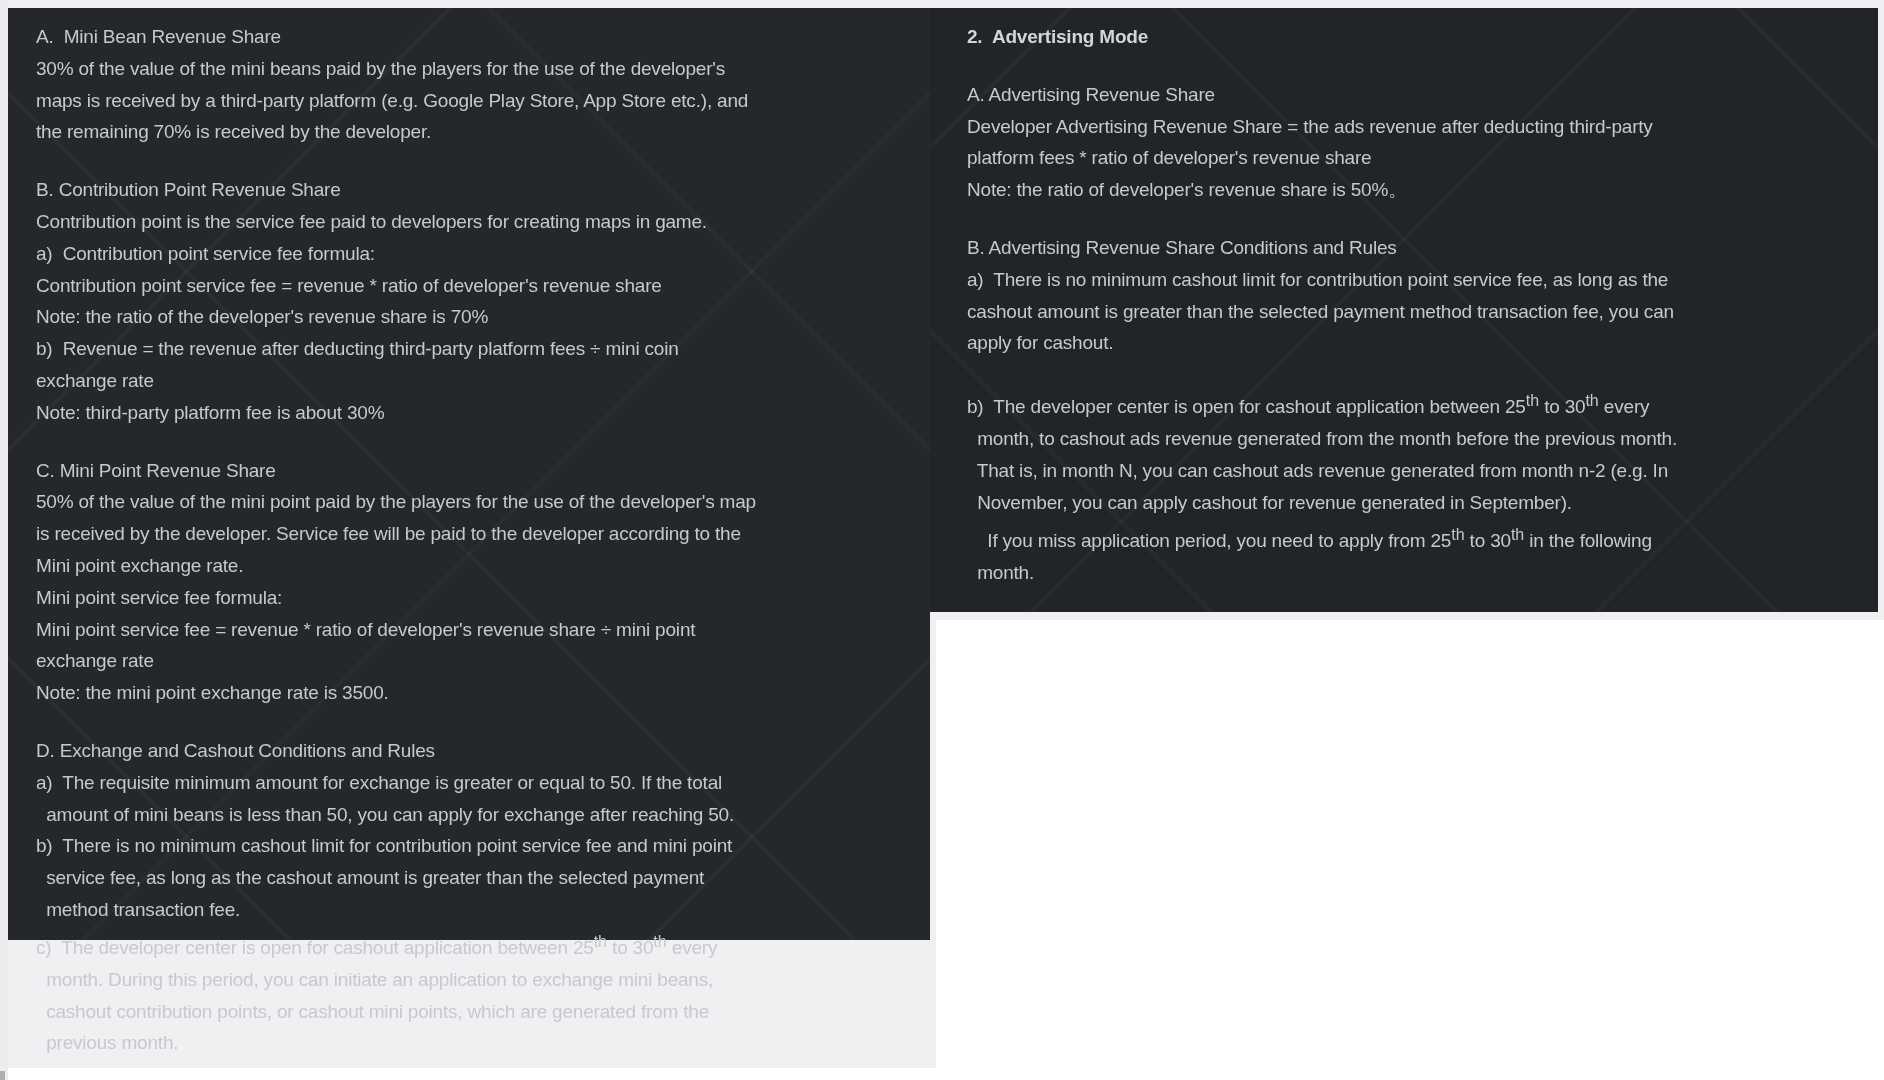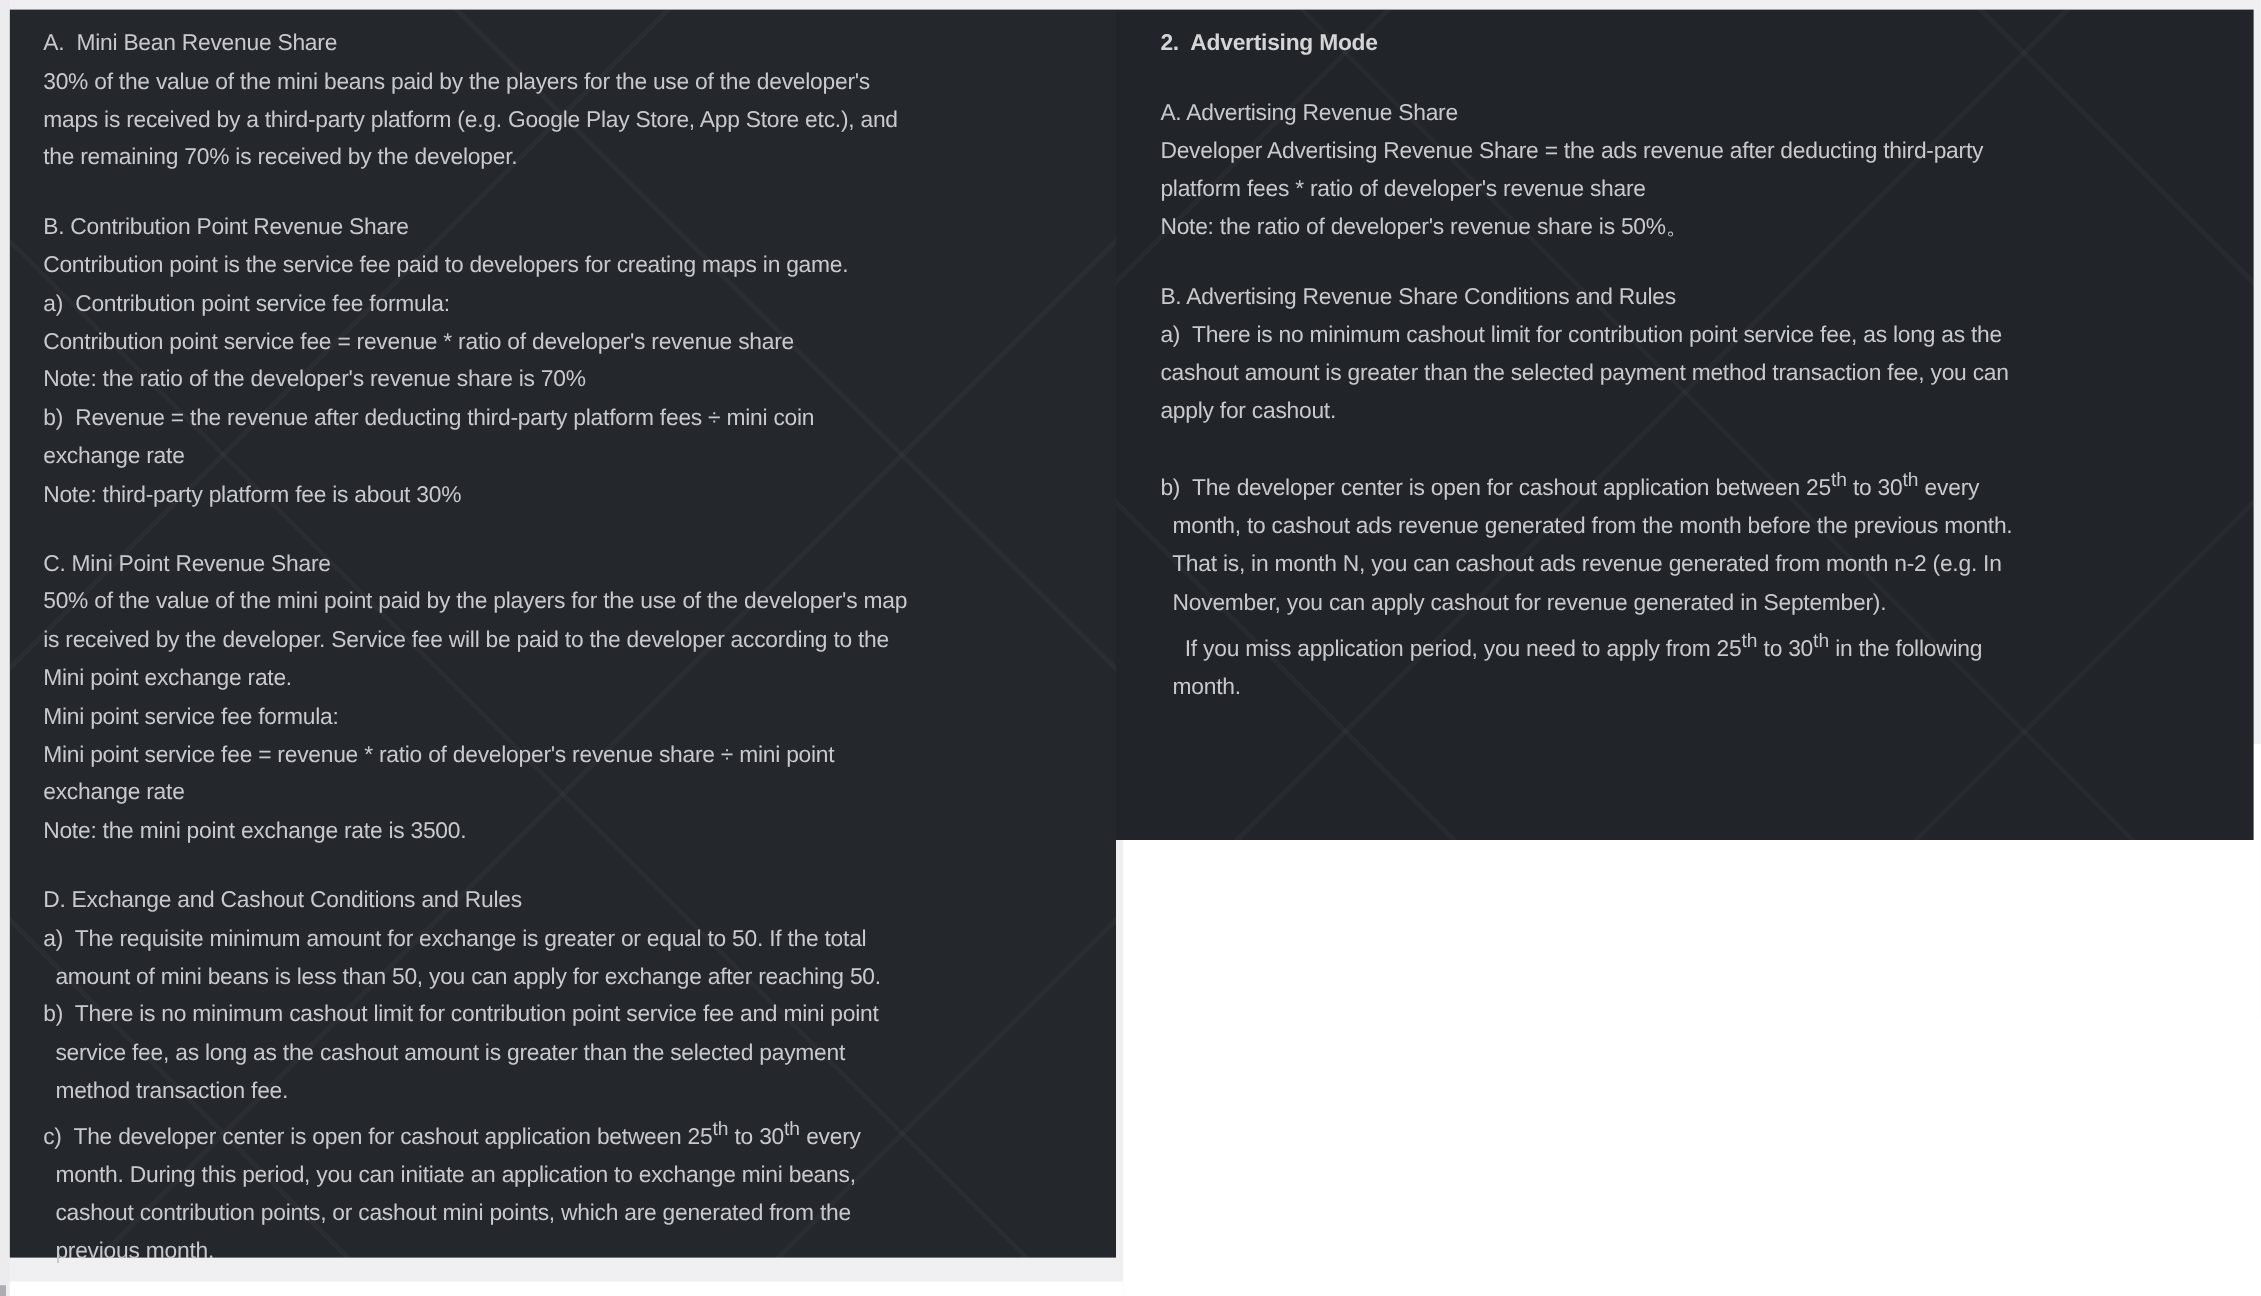--- a/index.html
+++ b/index.html
@@ -28,26 +28,26 @@
     font-size:19px;
     line-height:31.8px;
     letter-spacing:-0.2px;
     white-space:pre;
     
     background-image:
       repeating-linear-gradient(45deg,  rgba(255,255,255,0.00) 0px, rgba(255,255,255,0.00) 197px, rgba(255,255,255,0.028) 197px, rgba(255,255,255,0.028) 201px, rgba(255,255,255,0.00) 201px, rgba(255,255,255,0.00) 400px),
       repeating-linear-gradient(-45deg, rgba(255,255,255,0.00) 0px, rgba(255,255,255,0.00) 197px, rgba(255,255,255,0.028) 197px, rgba(255,255,255,0.028) 201px, rgba(255,255,255,0.00) 201px, rgba(255,255,255,0.00) 400px);
   }
   .panel.left {
-    left:8px; top:8px; width:922px; height:1040px;
+    left:8px; top:8px; width:922px; height:932px;
     background-color: var(--panel-left-bg, #24272c);
     padding:13px 26px 0 28px;
   }
   .panel.right {
-    left:930px; top:8px; width:948px; height:692px;
+    left:930px; top:8px; width:948px; height:604px;
     background-color: var(--panel-right-bg, #212428);
     padding:13px 6px 0 37px;
   }
   .block + .block { margin-top:26px; }
   .block.bold {
     font-weight:bold;
     color: var(--heading-text, #d3d5d7);
   }
   .line { min-height:31.8px; }
   sup { font-size:16px; letter-spacing:0; }

